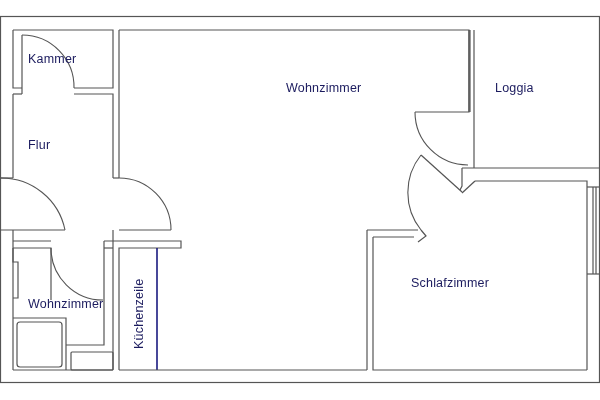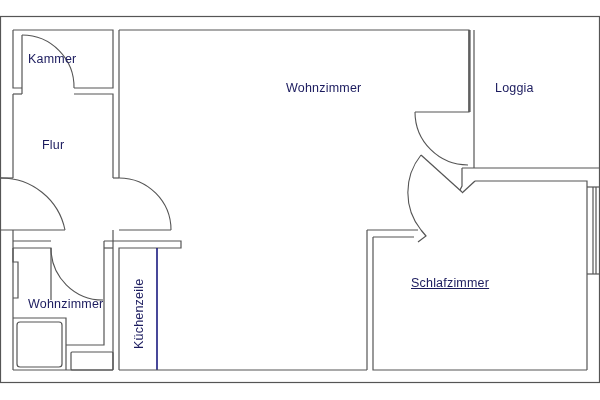--- a/index.html
+++ b/index.html
@@ -87,18 +87,18 @@
   <rect class="wall" x="17" y="322" width="45" height="45" rx="3"></rect>
 
   <rect class="wall" x="71" y="352" width="42" height="18" rx="1"></rect>
 
   <line class="counter" x1="157" y1="248" x2="157" y2="370"></line>
   <path class="wall" d="M119,370 H367"></path>
   <path class="wall" d="M13,370 H113"></path>
 </svg>
 
 <span class="label" style="left:28px; top:52px;">Kammer</span>
-<span class="label" style="left:42px; top:138px;">Flur</span>
+<span class="label" style="left:28px; top:138px;">Flur</span>
 <span class="label" style="left:286px; top:81px;text-align:center;">Wohnzimmer</span>
 <span class="label" style="left:495px; top:81px;">Loggia</span>
-<span class="label" style="left:411px; top:276px;text-decoration:underline;">Schlafzimmer</span>
+<span class="label" style="left:411px; top:276px;">Schlafzimmer</span>
 <span class="label" style="left:28px; top:297px;">Wohnzimmer</span>
 <span class="label vertical" style="left:132px; top:349px;">Küchenzeile</span>
 
 </body></html>

